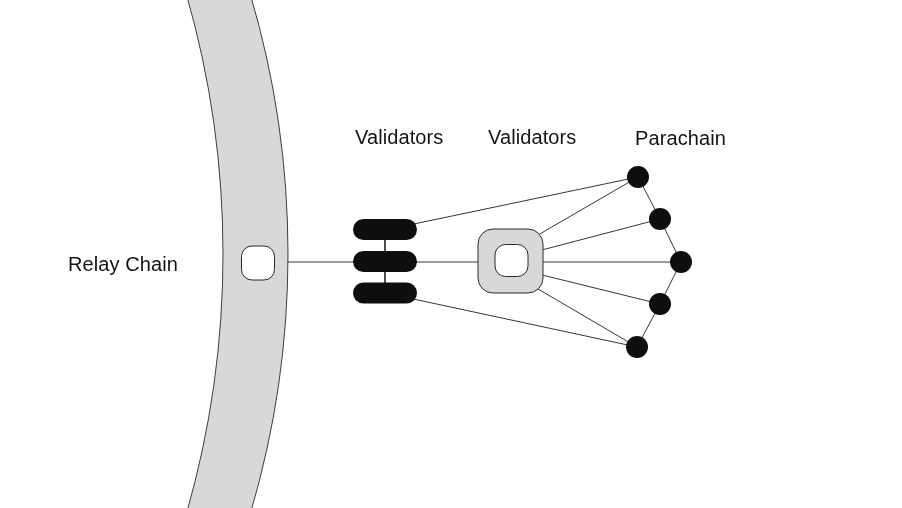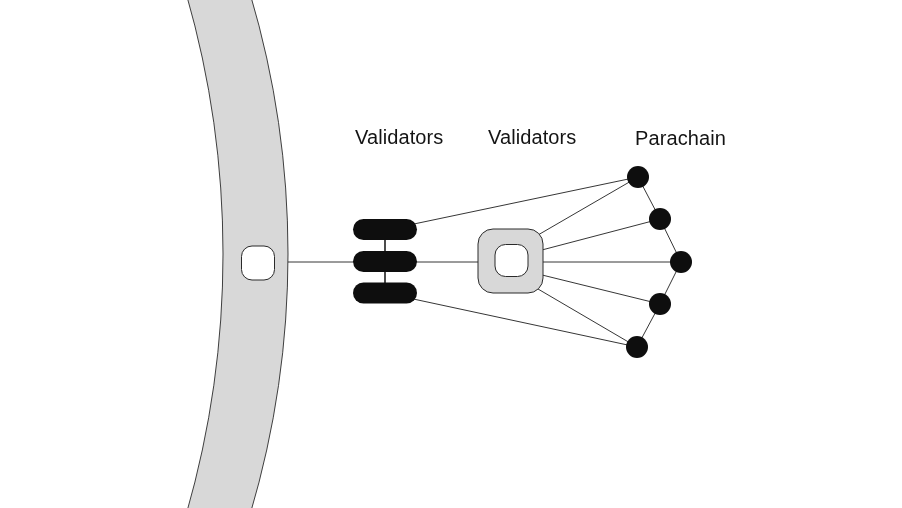--- a/index.html
+++ b/index.html
@@ -69,16 +69,17 @@
     <rect x="478" y="229" width="65" height="64" rx="15" ry="15" fill="#d8d8d8" stroke="#2a2a2a" stroke-width="1"></rect>
     <rect x="495" y="244.5" width="33" height="32" rx="10.5" ry="10.5" fill="#ffffff" stroke="#2a2a2a" stroke-width="1"></rect>
 
     <circle cx="638" cy="177" r="11" fill="#0e0e0e"></circle>
     <circle cx="660" cy="219" r="11" fill="#0e0e0e"></circle>
     <circle cx="681" cy="262" r="11" fill="#0e0e0e"></circle>
     <circle cx="660" cy="304" r="11" fill="#0e0e0e"></circle>
     <circle cx="637" cy="347" r="11" fill="#0e0e0e"></circle>
   </svg>
 
+  <div class="label label-relay">Relay Chain</div>
   <div class="label label-validators">Validators</div>
   <div class="label label-parachain">Validators</div>
   <div class="label label-collators">Parachain</div>
 </div>
 
 </body></html>

